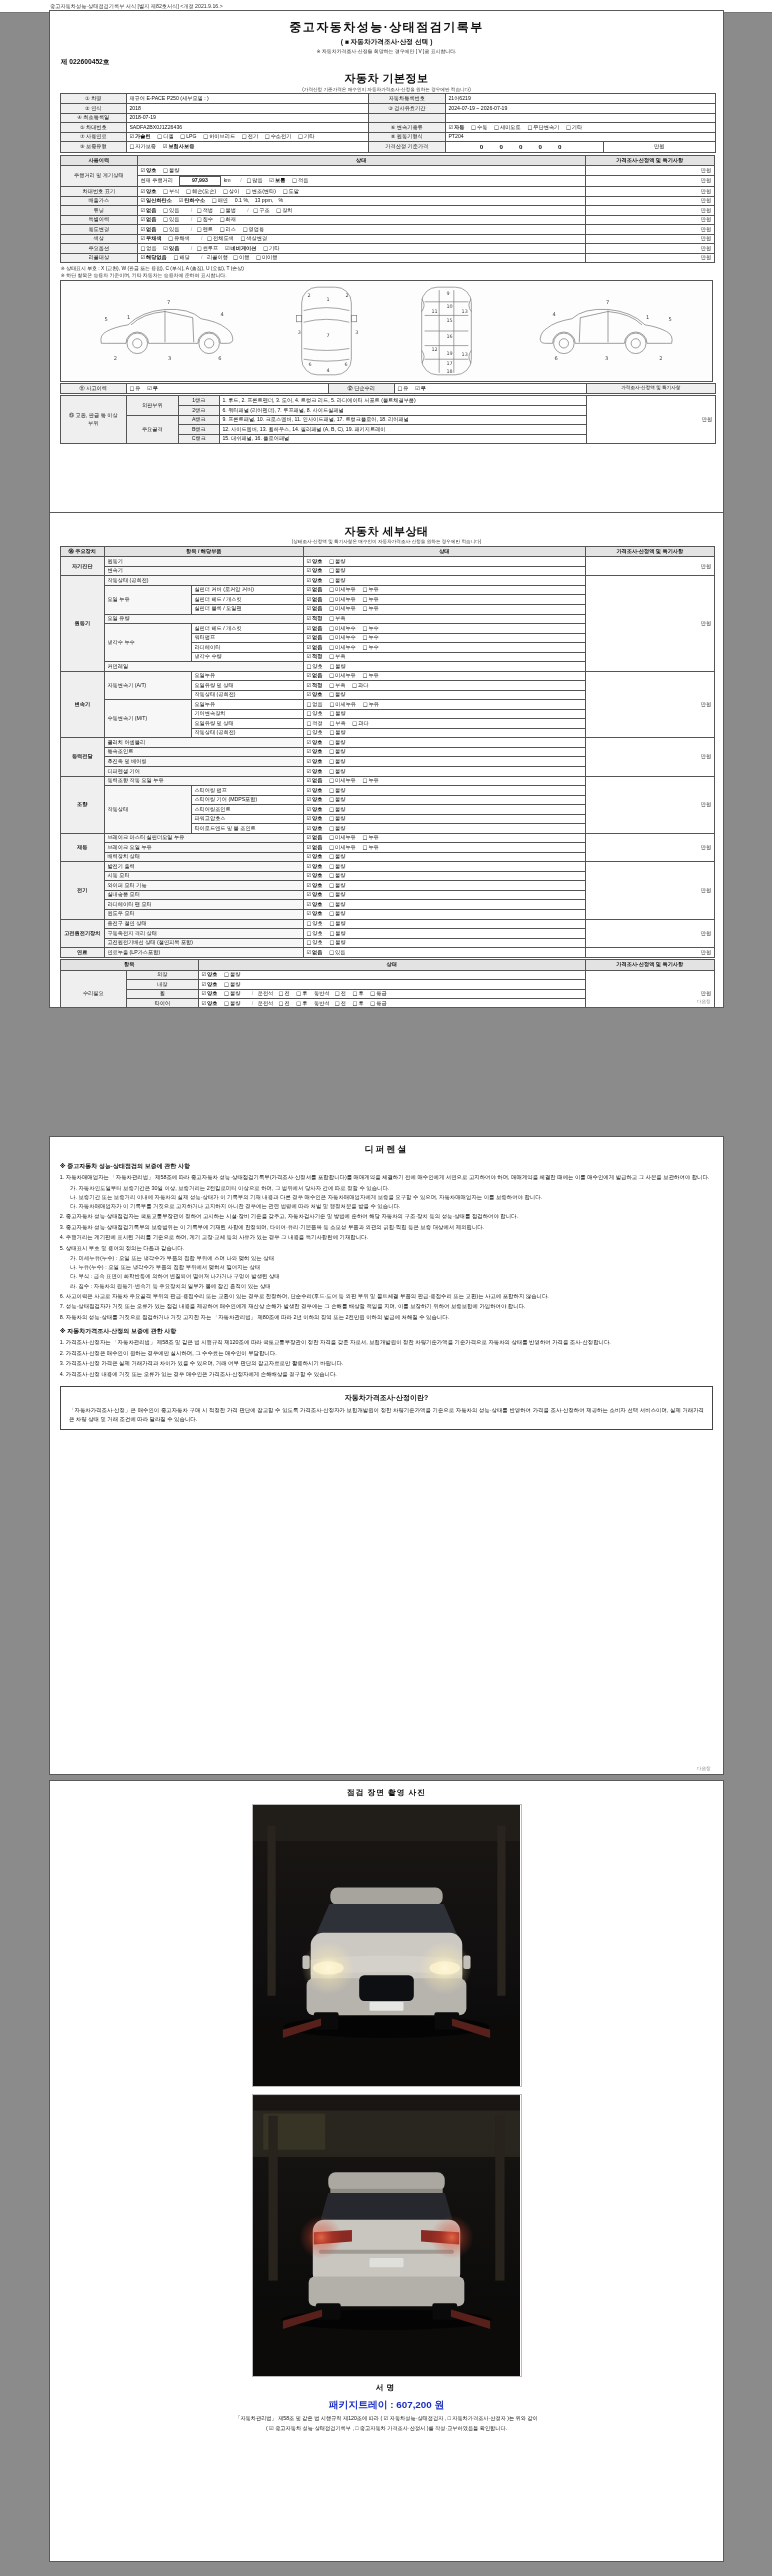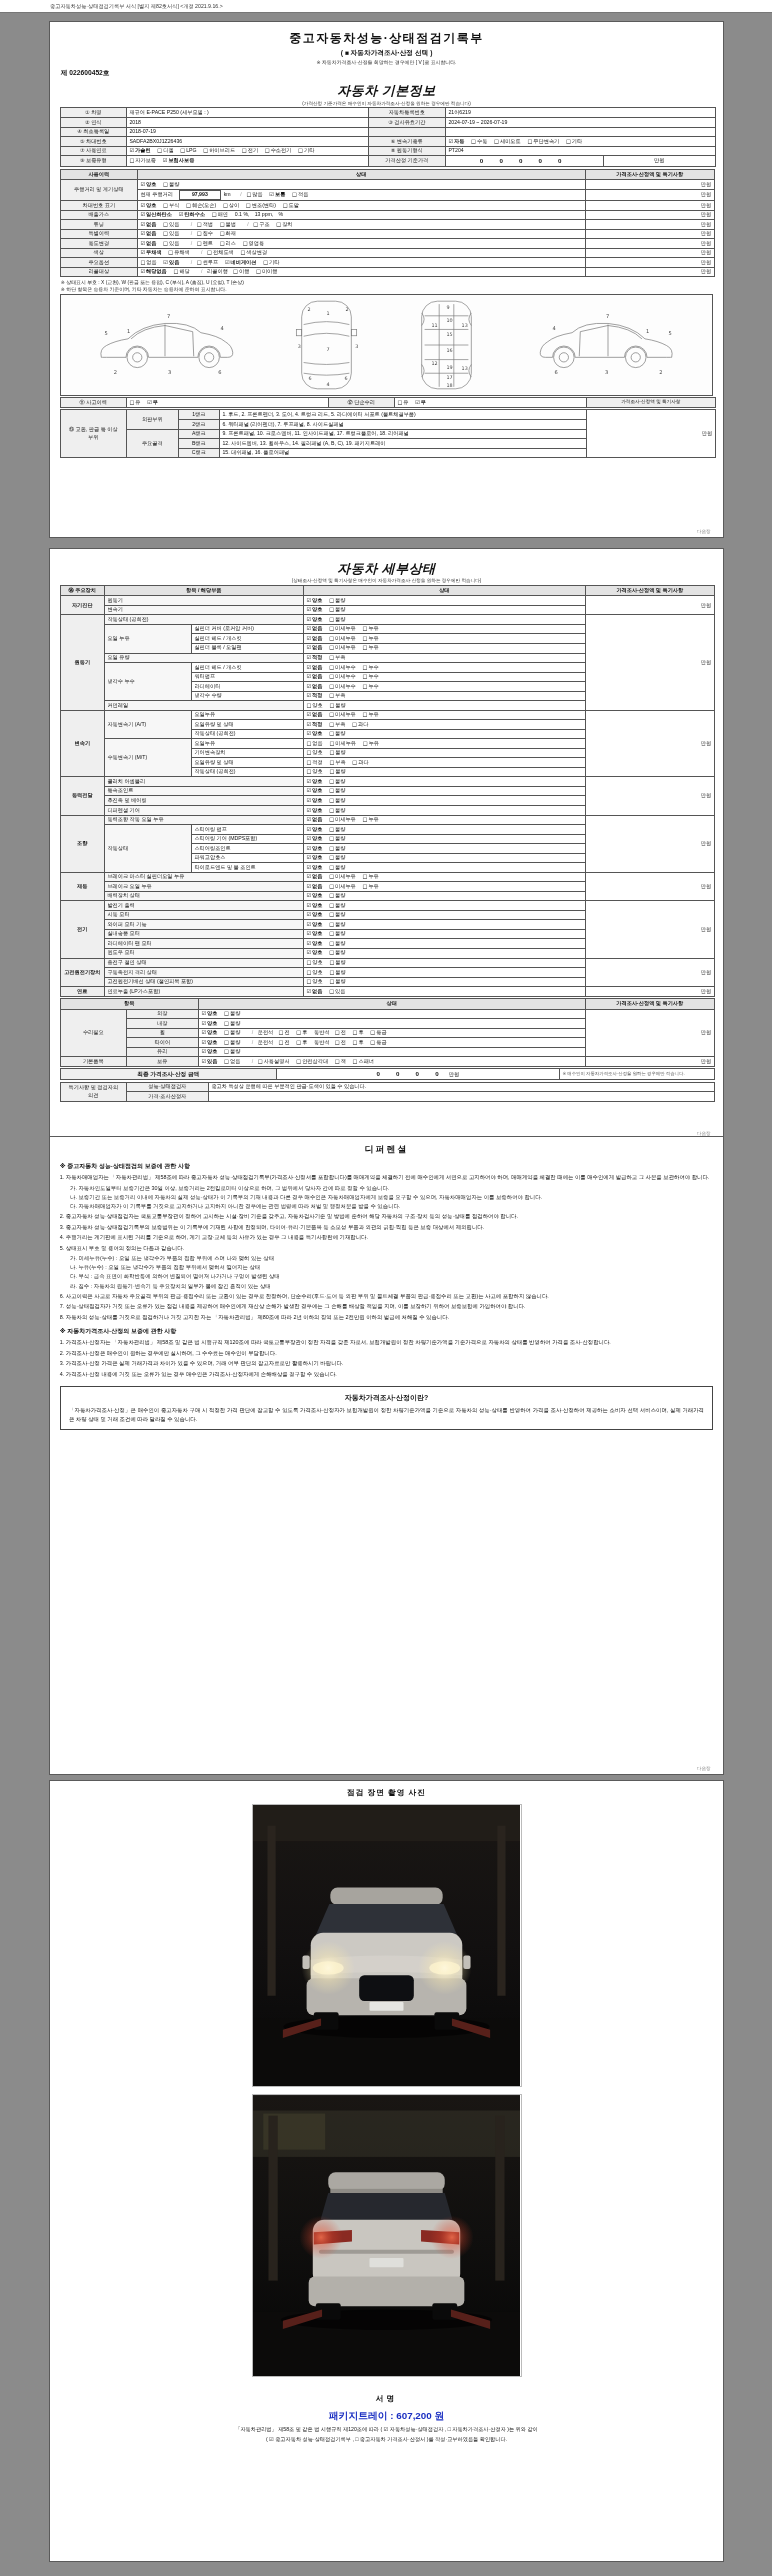--- a/index.html
+++ b/index.html
@@ -6,32 +6,32 @@
   body{
     width:773px;height:2576px;position:relative;
     background:#8b8b8b;
     font-family:"Liberation Sans","DejaVu Sans",sans-serif;
     color:#111;
   }
   .topstrip{position:absolute;top:0;left:0;width:773px;height:13.4px;background:#ffffff;
     font-size:5.2px;color:#333;line-height:13.4px;padding-left:50px;box-sizing:border-box;border-bottom:0.5px solid #777;}
   .page{position:absolute;left:49px;width:675px;background:#ffffff;border:0.5px solid #5a5a5a;
     box-sizing:border-box;padding:6.2px 9.8px;overflow:hidden;}
-  .p1{top:21px;height:517px;}
-  .p2{top:548px;height:592px;}
+  .p1{top:10px;height:517px;}
+  .p2{top:512px;height:496px;}
   .p3{top:1136px;height:639px;}
   .p4{top:1780px;height:782px;}
 
   .doc-title{text-align:center;font-size:12px;font-weight:bold;letter-spacing:1.5px;margin-top:2.1px;}
   .doc-subtitle{text-align:center;font-size:6.7px;font-weight:bold;margin-top:1.5px;}
   .doc-subnote{text-align:center;font-size:4.9px;color:#222;margin-top:1px;}
   .doc-no{font-size:6.7px;font-weight:bold;margin:4.1px 0 1px 1px;}
 
   .sec-h{text-align:center;margin-top:4.6px;}
-  .sec-h .t{font-size:13px;font-weight:bold;letter-spacing:0.5px;font-style:italic;}
+  .sec-h .t{font-size:11px;font-weight:bold;letter-spacing:0.5px;}
   .sec-h .n{font-size:4.6px;color:#333;margin-top:0.5px;}
 
   table.tbl{width:100%;border-collapse:collapse;table-layout:fixed;margin-top:1.5px;}
   .tbl td,.tbl th{border:0.5px solid #555;font-size:5.2px;padding:0.5px 2.6px;vertical-align:middle;
     word-break:keep-all;overflow:hidden;line-height:1.45;}
   .tbl th{background:#e3e3e3;text-align:center;font-weight:bold;padding:1px;}
   .tbl .lbl{background:#efefef;text-align:center;}
   .tbl .price{text-align:right;color:#333;background:#fff;}
   .tbl .itm{background:#f7f7f7;}
   .tbl .gname{background:#efefef;text-align:center;font-weight:bold;}
@@ -55,21 +55,21 @@
   .notice-title{text-align:center;font-weight:bold;font-size:8.8px;margin:1px 0 5.2px;letter-spacing:2.1px;}
   .nb-h{font-weight:bold;font-size:6px;margin:6.2px 0 2.1px;}
   .nb-p{font-size:5.4px;line-height:1.55;margin:2.1px 0;text-align:justify;}
   .nb-s{font-size:5.4px;line-height:1.5;margin:1px 0 1px 10.3px;text-align:justify;color:#222;}
   .price-box{border:1px solid #444;margin-top:8.2px;padding:5.2px 8.2px;}
   .pb-title{text-align:center;font-weight:bold;font-size:7px;margin-bottom:3.6px;}
   .pb-body{font-size:5.4px;line-height:1.6;text-align:justify;}
 
   .photo-title{text-align:center;font-weight:bold;font-size:7.7px;margin:1px 0 6.2px;letter-spacing:1px;}
   .photo-frame{width:268px;margin:0 auto 6.2px;line-height:0;border:0.5px solid #bbb;}
-  .sign-title{text-align:center;font-weight:bold;font-size:7.7px;margin-top:17px;letter-spacing:3.1px;}
+  .sign-title{text-align:center;font-weight:bold;font-size:7.7px;margin-top:6px;letter-spacing:3.1px;}
   .fee{text-align:center;margin-top:6.2px;font-size:9.8px;font-weight:bold;color:#1b2fc2;}
   .footer-line{text-align:center;font-size:5.2px;margin-top:3.1px;color:#111;}
   .pgnote{position:absolute;right:12.4px;bottom:2.6px;font-size:4.6px;color:#888;}
 </style>
 </head>
 <body>
 
 <div class="topstrip">
   <span>중고자동차성능·상태점검기록부 서식 [별지 제82호서식] &lt;개정 2021.9.16.&gt;</span>
 </div>

